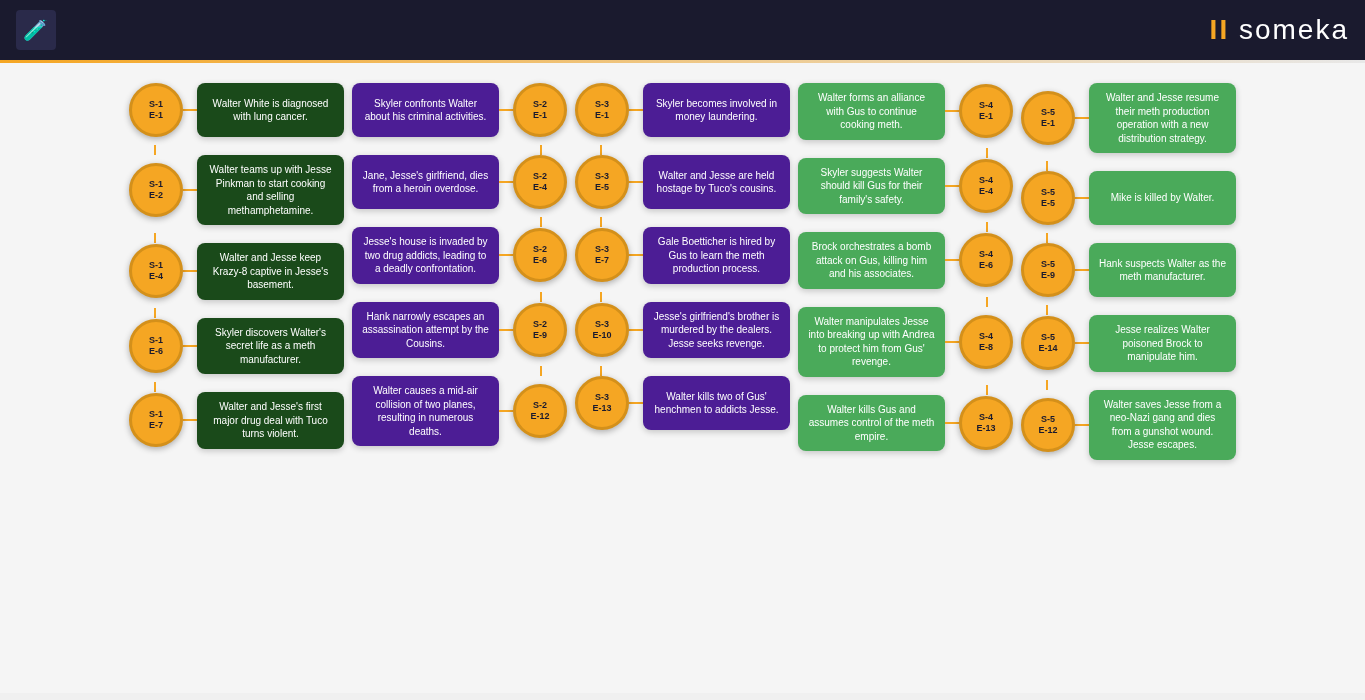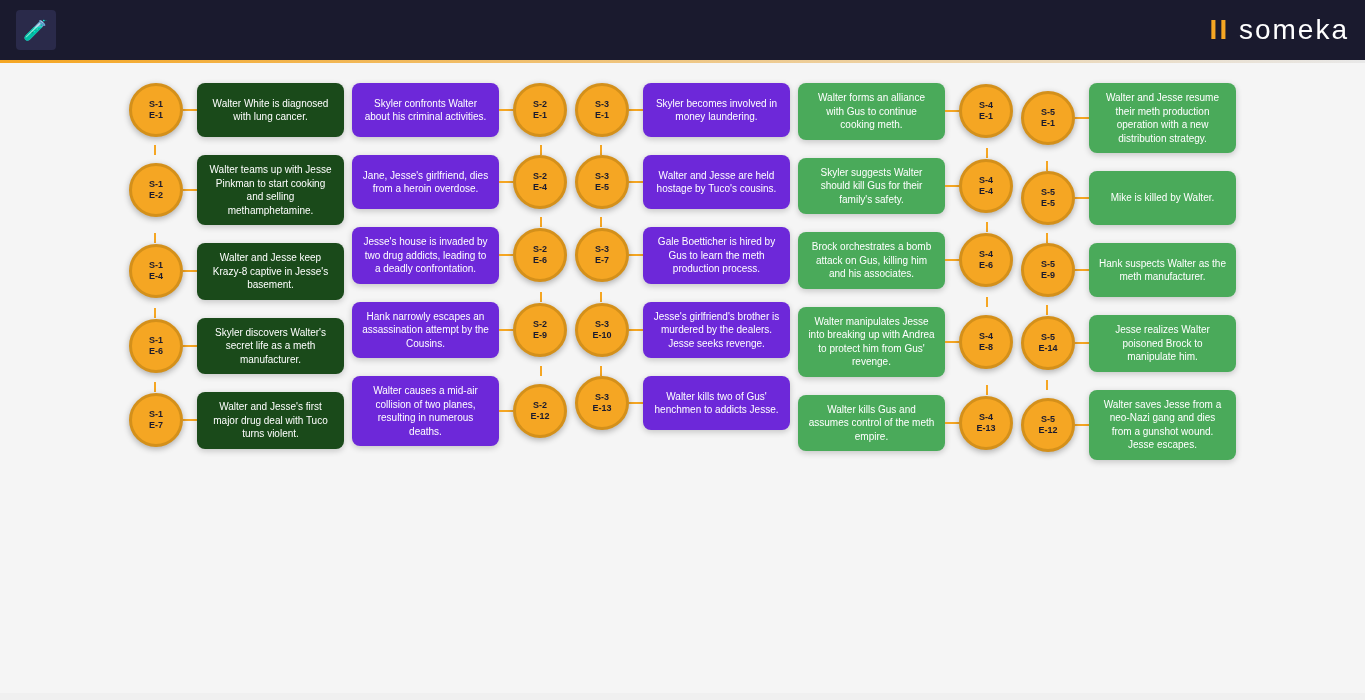--- a/index.html
+++ b/index.html
@@ -118,21 +118,21 @@
       line-height: 1.35;
       text-align: center;
       flex: 1;
       min-height: 54px;
       display: flex;
       align-items: center;
       justify-content: center;
       box-shadow: 0 2px 6px rgba(0,0,0,0.2);
     }
     .card-dark { background: #1a4a1a; }
-    .card-medium { background: #6d28d9; }
+    .card-medium { background: #4c1d95; }
     .card-light { background: #4aaa5a; }
 
     
     .v-connector {
       width: 2px;
       height: 10px;
       background: #f5a623;
       margin: 0 auto;
       position: relative;
       left: 0;

